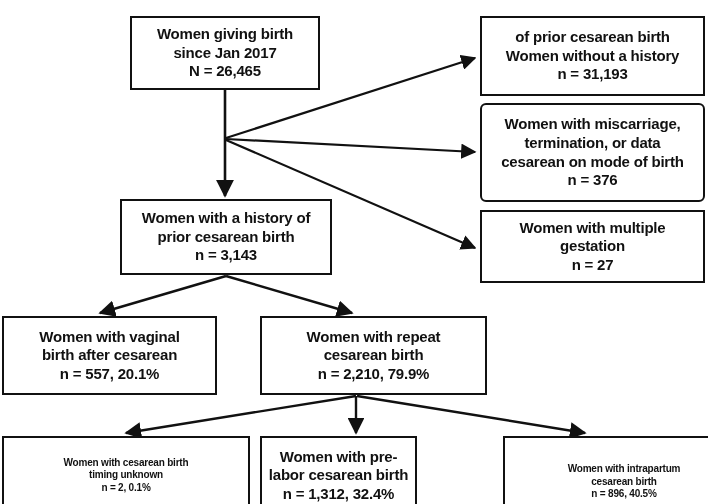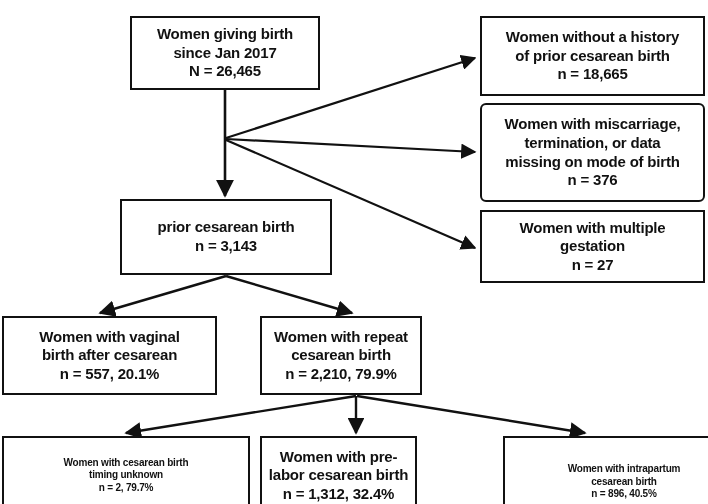--- a/index.html
+++ b/index.html
@@ -26,21 +26,21 @@
     letter-spacing:-0.2px;
     padding:2px 4px;
   }
   .node .line{display:block;white-space:nowrap;}
   .n-top{left:130px;top:3px;width:190px;height:74px;}
   .n-right1{left:480px;top:3px;width:225px;height:80px;}
   .n-right2{left:480px;top:90px;width:225px;height:99px;border-radius:6px;}
   .n-right3{left:480px;top:197px;width:225px;height:73px;text-align:center;}
   .n-hist{left:120px;top:186px;width:212px;height:76px;}
   .n-vbac{left:2px;top:303px;width:215px;height:79px;}
-  .n-repeat{left:260px;top:303px;width:162px;height:79px;}
+  .n-repeat{left:260px;top:303px;width:227px;height:79px;}
   .n-unknown{left:2px;top:423px;width:248px;height:79px;}
   .n-prelabor{left:260px;top:423px;width:157px;height:79px;}
   .n-intra{left:463px;top:423px;width:242px;height:92px;margin-left:40px;}
   .n-right1 .line,.n-right2 .line,.n-right3 .line{font-size:15px;}
   .n-unknown .line,.n-intra .line{font-size:10px;}
 </style>
 </head>
 <body>
 
 <div id="canvas">
@@ -68,59 +68,60 @@
     <path d="M 357 383 L 585 420" stroke="#111111" stroke-width="2.4" fill="none" marker-end="url(#arrow)"></path>
   </svg>
 
   <div class="node n-top">
     <span class="line">Women giving birth</span>
     <span class="line">since Jan 2017</span>
     <span class="line">N = 26,465</span>
   </div>
 
   <div class="node n-right1">
+    <span class="line">of prior cesarean birth</span>
     <span class="line">Women without a history</span>
-    <span class="line">of prior cesarean birth</span>
-    <span class="line">n = 18,665</span>
+    <span class="line">n = 31,193</span>
   </div>
 
   <div class="node n-right2">
     <span class="line">Women with miscarriage,</span>
     <span class="line">termination, or data</span>
-    <span class="line">missing on mode of birth</span>
+    <span class="line">cesarean on mode of birth</span>
     <span class="line">n = 376</span>
   </div>
 
   <div class="node n-right3">
     <span class="line">Women with multiple</span>
     <span class="line">gestation</span>
     <span class="line">n = 27</span>
   </div>
 
   <div class="node n-hist">
+    <span class="line">Women with a history of</span>
     <span class="line">prior cesarean birth</span>
     <span class="line">n = 3,143</span>
   </div>
 
   <div class="node n-vbac">
     <span class="line">Women with vaginal</span>
     <span class="line">birth after cesarean</span>
     <span class="line">n = 557, 20.1%</span>
   </div>
 
   <div class="node n-repeat">
     <span class="line">Women with repeat</span>
     <span class="line">cesarean birth</span>
     <span class="line">n = 2,210, 79.9%</span>
   </div>
 
   <div class="node n-unknown">
     <span class="line">Women with cesarean birth</span>
     <span class="line">timing unknown</span>
-    <span class="line">n = 2, 79.7%</span>
+    <span class="line">n = 2, 0.1%</span>
   </div>
 
   <div class="node n-prelabor">
     <span class="line">Women with pre-</span>
     <span class="line">labor cesarean birth</span>
     <span class="line">n = 1,312, 32.4%</span>
   </div>
 
   <div class="node n-intra">
     <span class="line">Women with intrapartum</span>

